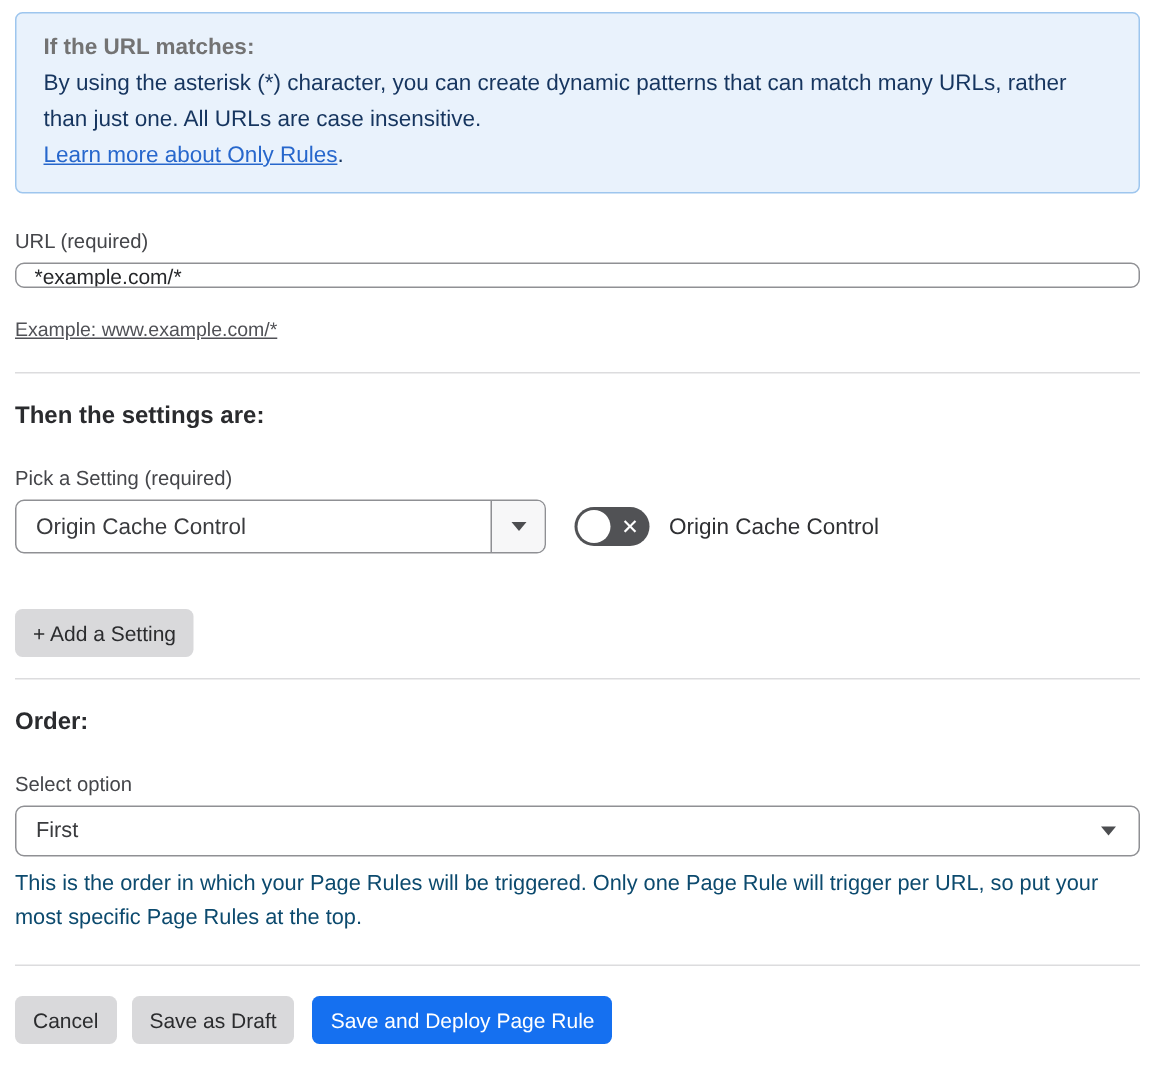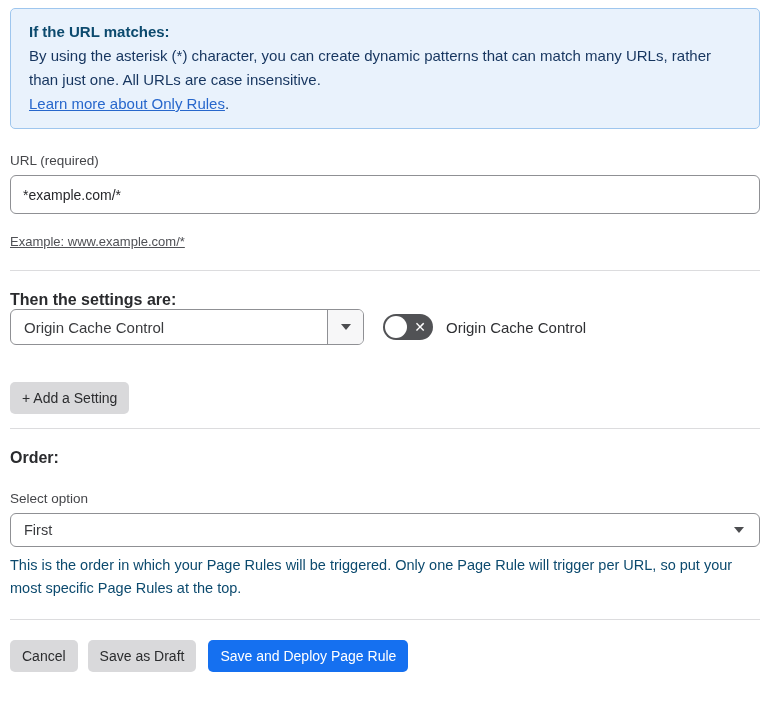--- a/index.html
+++ b/index.html
@@ -27,37 +27,37 @@
     background: #e9f2fc;
     border: 1px solid #9ec6ee;
     border-radius: 5px;
     padding: 11px 18px 12px 18px;
     color: #16355f;
     font-size: 15px;
     line-height: 24px;
   }
   .info-box .info-heading {
     font-weight: 700;
-    color: #0c4a6e;
+    color: #737373;
   }
   .info-box a.info-link {
     color: #2767cc;
     text-decoration: underline;
     cursor: pointer;
   }
   
   .field-label {
     font-size: 13.5px;
     color: #45464a;
     margin: 24px 0 7px 0;
   }
   .text-input {
     display: block;
     width: 100%;
-    height: 39px;
+    height: 17px;
     border: 1px solid #8f9094;
     border-radius: 6px;
     padding: 0 12px;
     font-size: 14px;
     font-family: "Liberation Sans", "DejaVu Sans", sans-serif;
     color: #27282b;
     background: #fff;
     outline: none;
   }
   .helper-text {
@@ -211,20 +211,21 @@
   </div>
 
   <div class="field-label">URL (required)</div>
   <input class="text-input" type="text" value="*example.com/*" style="">
   <div class="helper-text">Example: www.example.com/*</div>
 
   <hr class="divider divider-1">
 
   <div class="section-heading">Then the settings are:</div>
 
+  <div class="field-label">Pick a Setting (required)</div>
 
   <div class="setting-row">
     <div class="select-box setting-select">
       <div class="select-value">Origin Cache Control</div>
       <div class="select-arrow-seg">
         <span class="caret-down"></span>
       </div>
     </div>
     <div class="toggle">
       <span class="toggle-knob"></span>

